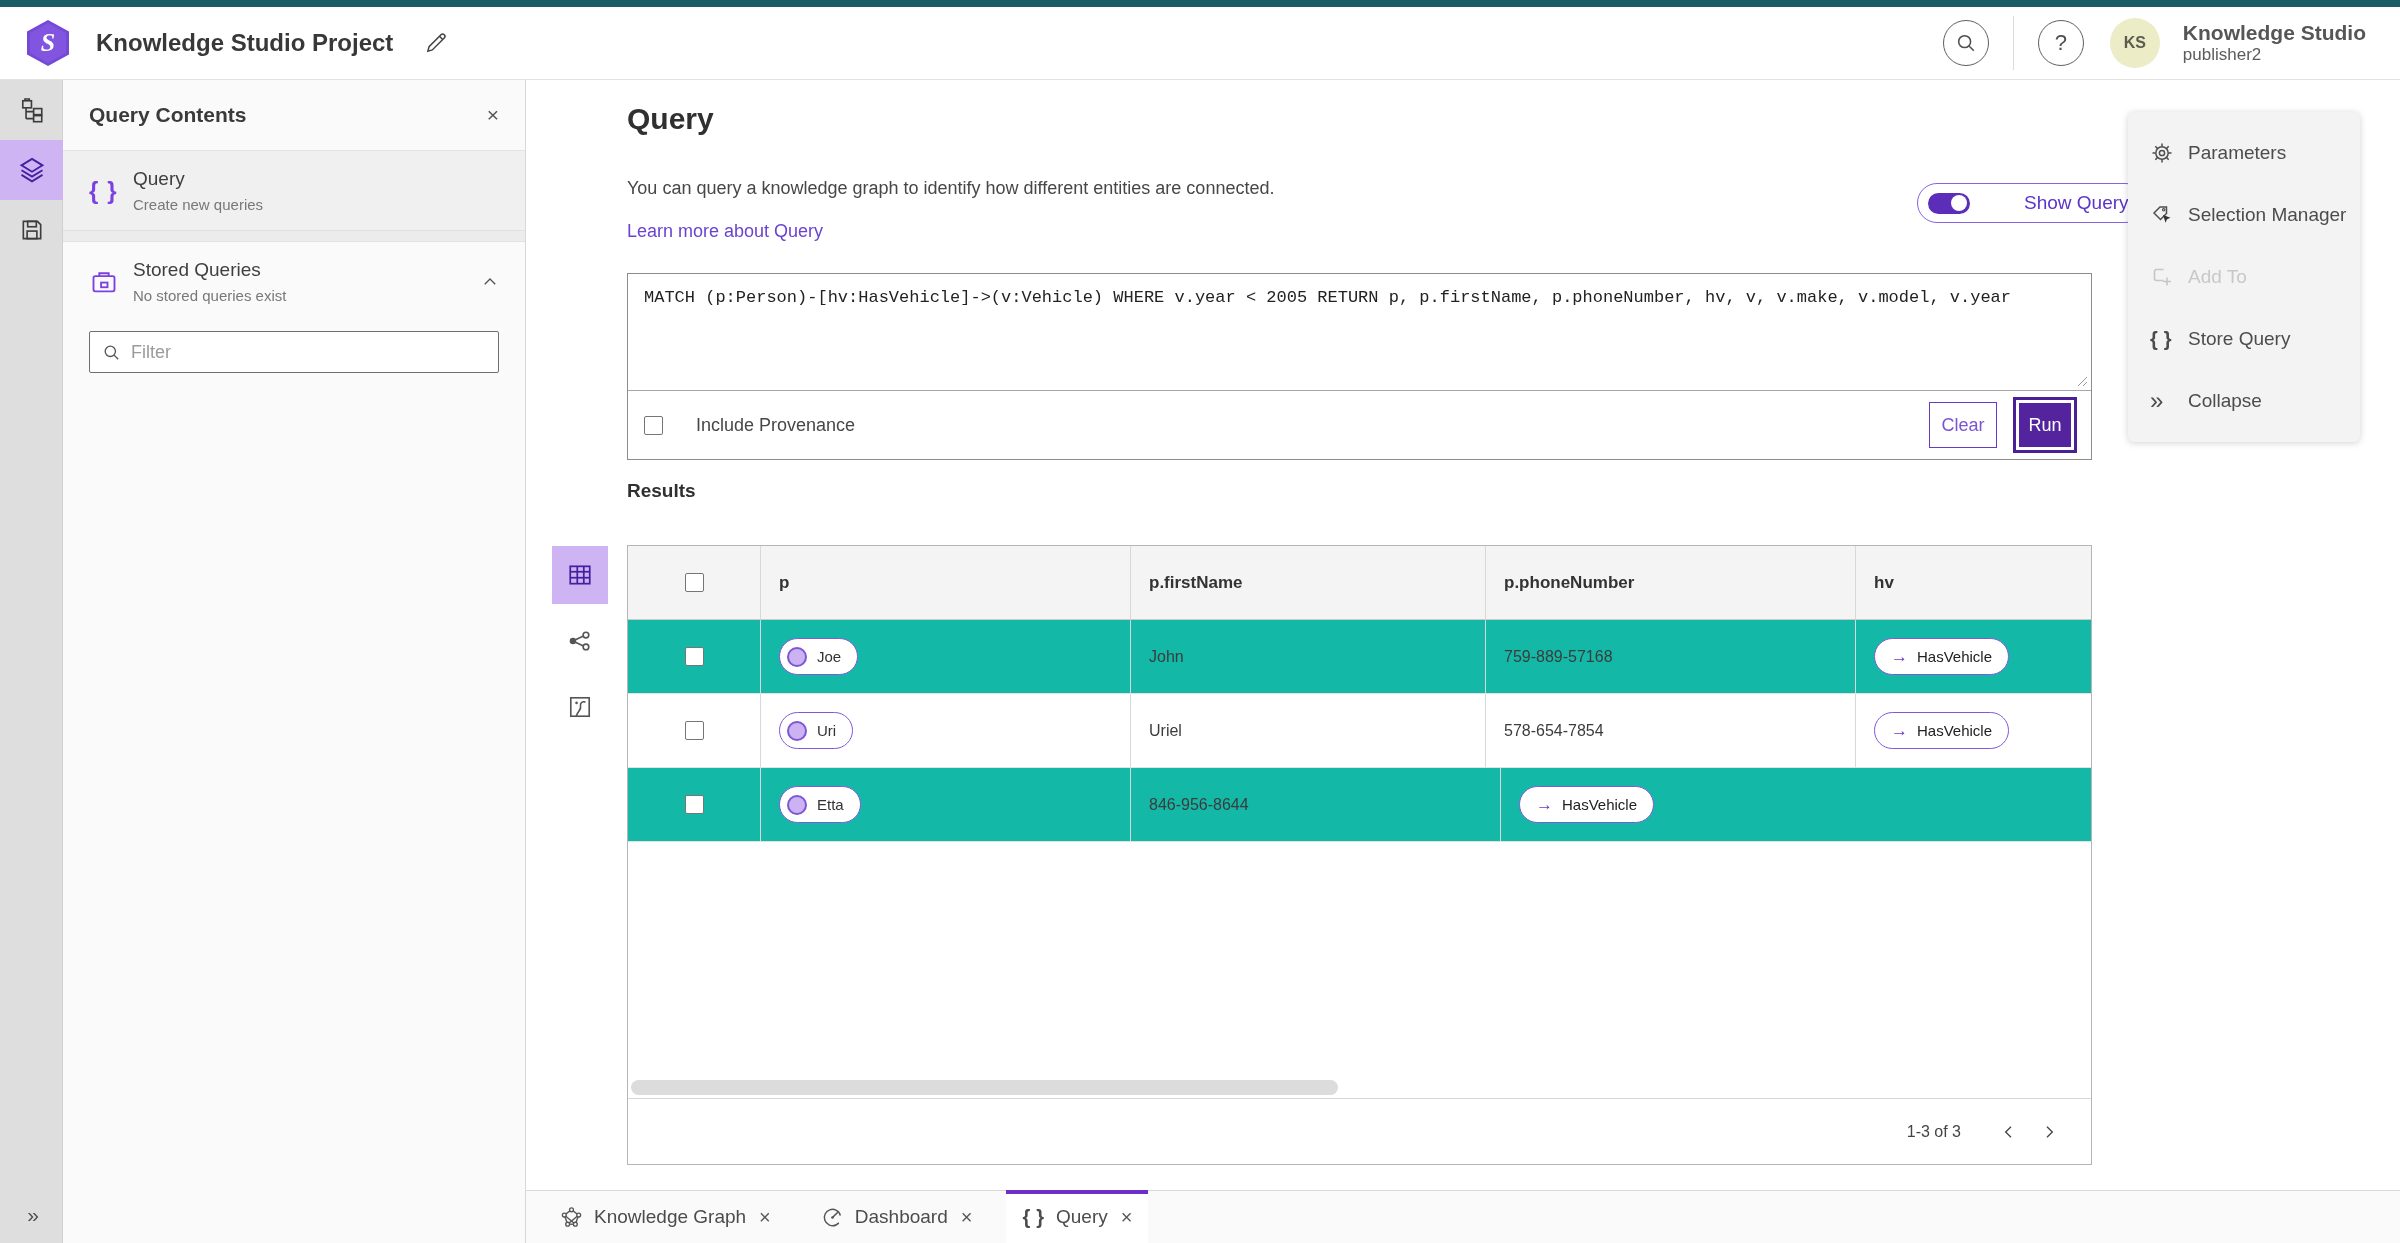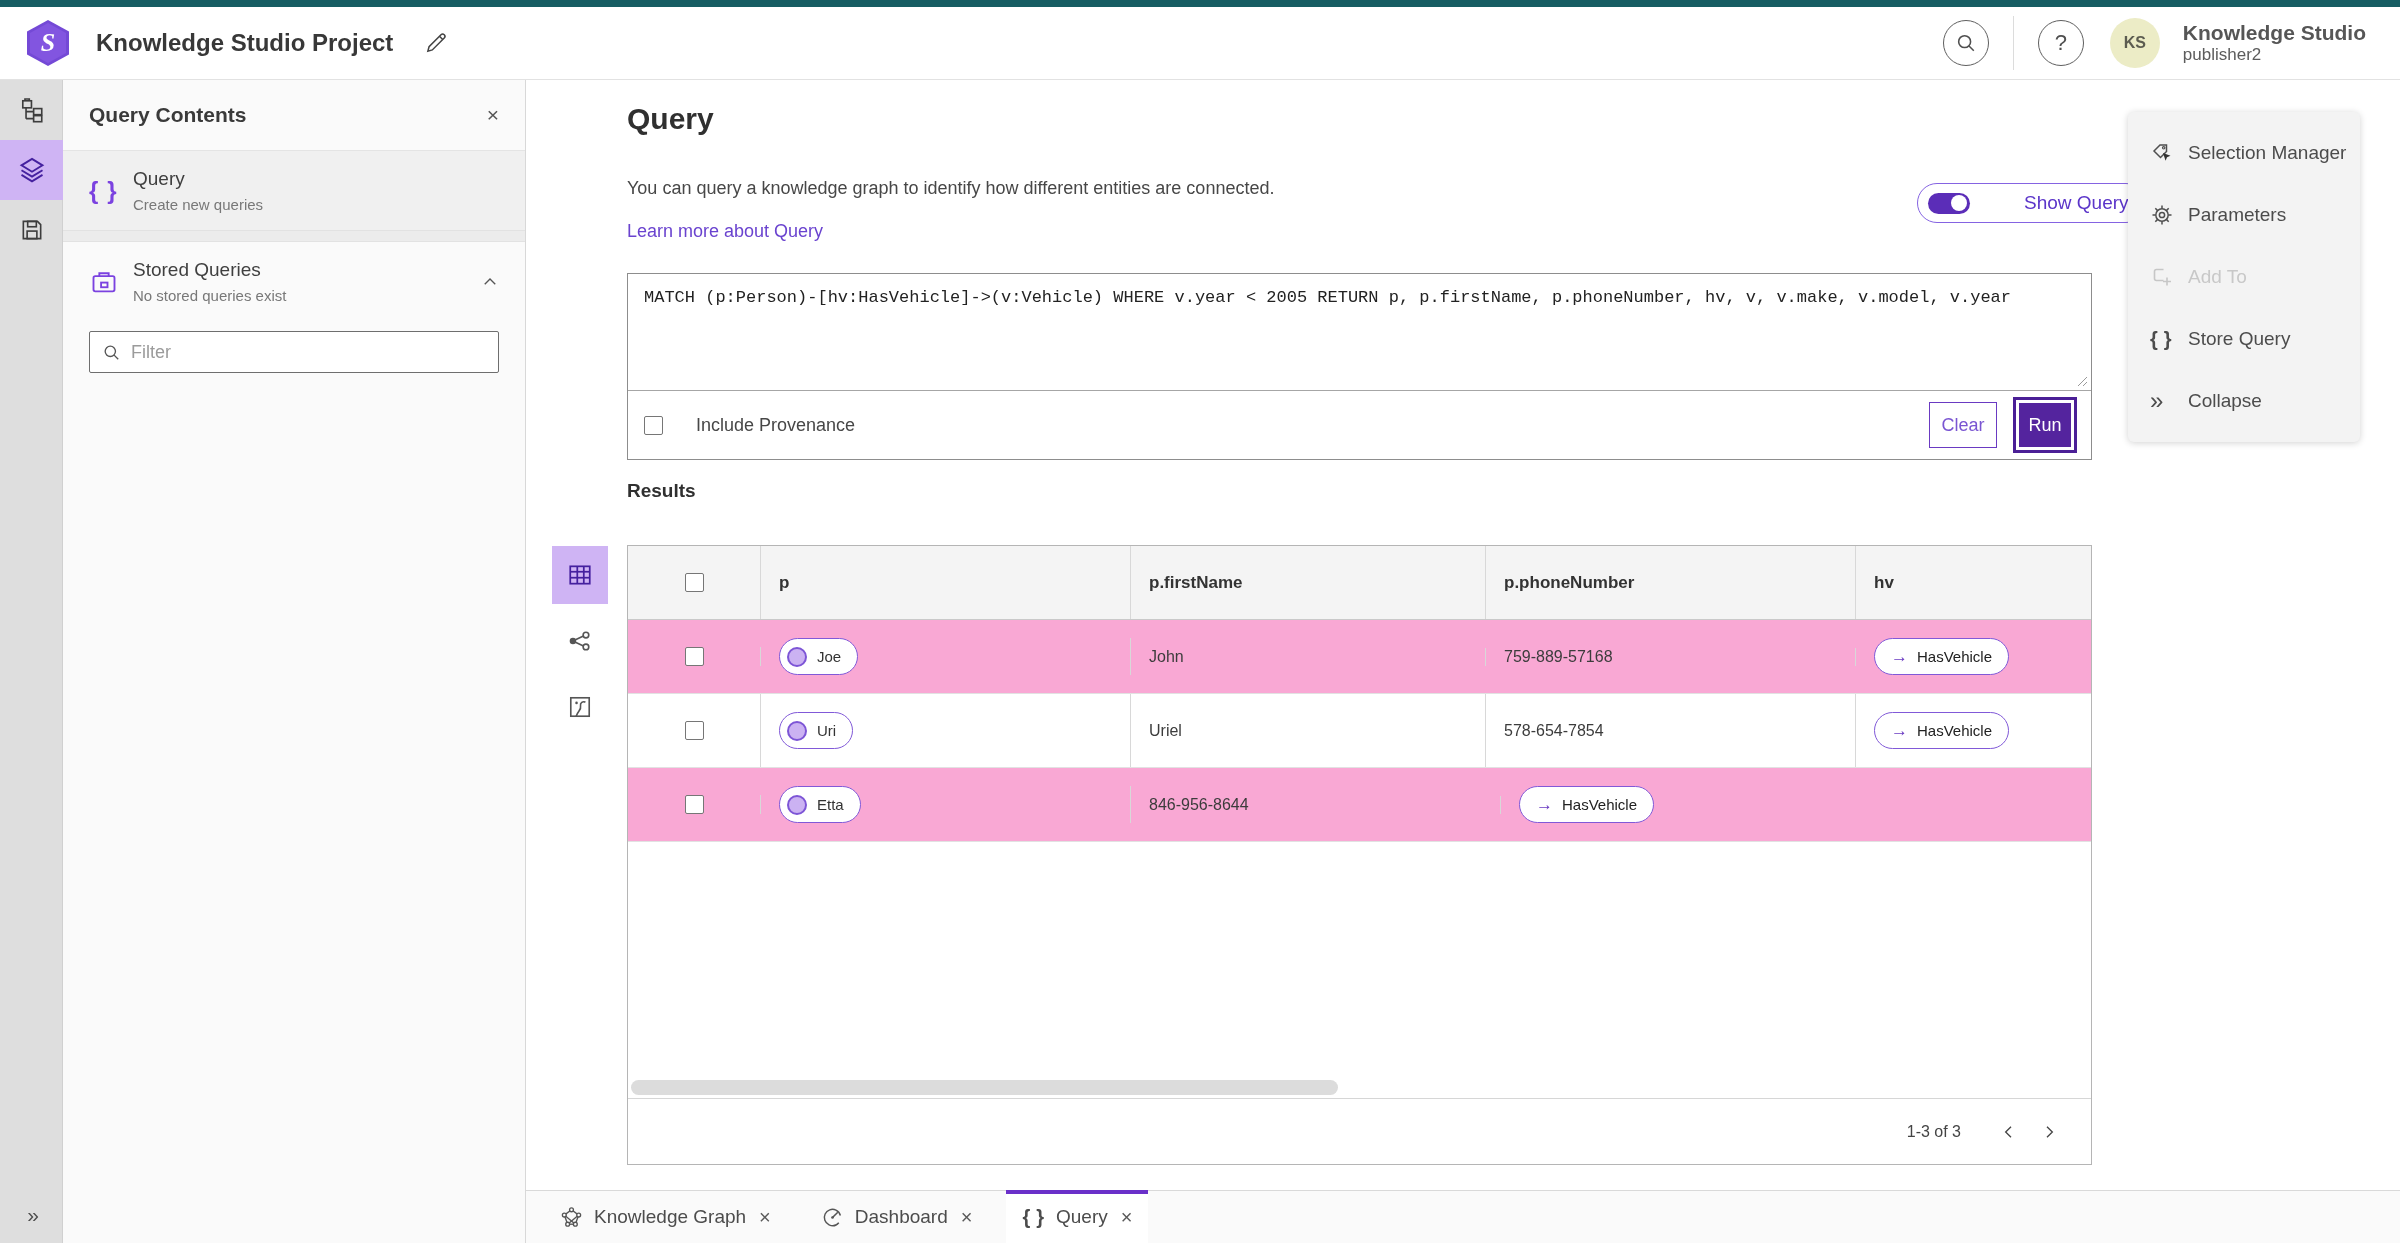--- a/index.html
+++ b/index.html
@@ -95,21 +95,21 @@
   .t-head { height:74px; background:#f4f4f4; border-bottom:1px solid #c9c9c9; }
   .t-cell { display:flex; align-items:center; padding-left:18px; border-right:1px solid #d8d8d8; overflow:hidden; }
   .t-cell:last-child { border-right:none; }
   .c0 { width:133px; justify-content:center; padding-left:0; flex:0 0 auto; }
   .c1 { width:370px; flex:0 0 auto; }
   .c2 { width:355px; flex:0 0 auto; }
   .c3 { width:370px; flex:0 0 auto; }
   .c4 { width:235px; flex:1 1 auto; }
   .t-head .t-cell { font-size:17px; font-weight:700; color:#333; }
   .t-data { height:74px; border-bottom:1px solid #e2e2e2; }
-  .t-data.odd { background:#f9a8d4;align-items:center; }
+  .t-data.odd { background:#14b8a6; }
   .t-data .t-cell { font-size:16px; color:#3c3c3c; }
   .entity-pill { display:inline-flex; align-items:center; height:37px; border:1.5px solid #8159d8;
                  border-radius:19px; background:#fff; padding:0 16px 0 7px; cursor:pointer; }
   .entity-dot { width:20px; height:20px; border-radius:50%; background:#cbb2f2; border:2px solid #7d55d6; }
   .entity-label { margin-left:10px; font-size:15px; color:#333; }
   .rel-pill { display:inline-flex; align-items:center; height:37px; border:1.5px solid #8159d8;
               border-radius:19px; background:#fff; padding:0 16px; cursor:pointer; }
   .rel-arrow { font-size:17px; color:#6a3ac2; }
   .rel-label { margin-left:9px; font-size:15px; color:#222; }
   .t-space { flex:1 1 auto; position:relative; }
@@ -393,37 +393,37 @@
         <svg width="16" height="16" viewBox="0 0 24 24">
           <polyline points="9,4 17,12 9,20" fill="none" stroke="#444" stroke-width="2"></polyline>
         </svg>
       </button>
     </div>
   </div>
 
   <div class="tools-panel">
     <div class="tool-item">
       <div class="tool-icon">
+        <svg width="24" height="24" viewBox="0 0 24 24" stroke="#4f4f4f" stroke-width="1.5" fill="none">
+          <circle cx="12" cy="12" r="6.2"></circle>
+          <circle cx="12" cy="12" r="2.6"></circle>
+          <path d="M18.5 12 H21.5 M16.6 16.6 L18.7 18.7 M12 18.5 V21.5 M7.4 16.6 L5.3 18.7 M5.5 12 H2.5 M7.4 7.4 L5.3 5.3 M12 5.5 V2.5 M16.6 7.4 L18.7 5.3"></path>
+        </svg>
+      </div>
+      <div class="tool-label">Parameters</div>
+    </div>
+    <div class="tool-item">
+      <div class="tool-icon">
         <svg width="24" height="24" viewBox="0 0 24 24">
           <path d="M4 10 L10 4 H16.5 V10.5 L10.5 16.5 L4 10 Z" fill="none" stroke="#4f4f4f" stroke-width="1.5"></path>
           <circle cx="13.7" cy="6.8" r="1.2" fill="none" stroke="#4f4f4f" stroke-width="1.2"></circle>
           <polygon points="13,12 20.5,14.8 17,16.2 15.6,19.8" fill="#333"></polygon>
         </svg>
       </div>
       <div class="tool-label">Selection Manager</div>
-    </div>
-    <div class="tool-item">
-      <div class="tool-icon">
-        <svg width="24" height="24" viewBox="0 0 24 24" stroke="#4f4f4f" stroke-width="1.5" fill="none">
-          <circle cx="12" cy="12" r="6.2"></circle>
-          <circle cx="12" cy="12" r="2.6"></circle>
-          <path d="M18.5 12 H21.5 M16.6 16.6 L18.7 18.7 M12 18.5 V21.5 M7.4 16.6 L5.3 18.7 M5.5 12 H2.5 M7.4 7.4 L5.3 5.3 M12 5.5 V2.5 M16.6 7.4 L18.7 5.3"></path>
-        </svg>
-      </div>
-      <div class="tool-label">Parameters</div>
     </div>
     <div class="tool-item disabled">
       <div class="tool-icon">
         <svg width="24" height="24" viewBox="0 0 24 24" stroke="#c6c6c6" stroke-width="1.6" fill="none">
           <path d="M13.5 4.5 H6.5 a2 2 0 0 0 -2 2 V13.5 a2 2 0 0 0 2 2 H13.5"></path>
           <path d="M17 12.5 V20.5 M13 16.5 H21"></path>
         </svg>
       </div>
       <div class="tool-label">Add To</div>
     </div>

